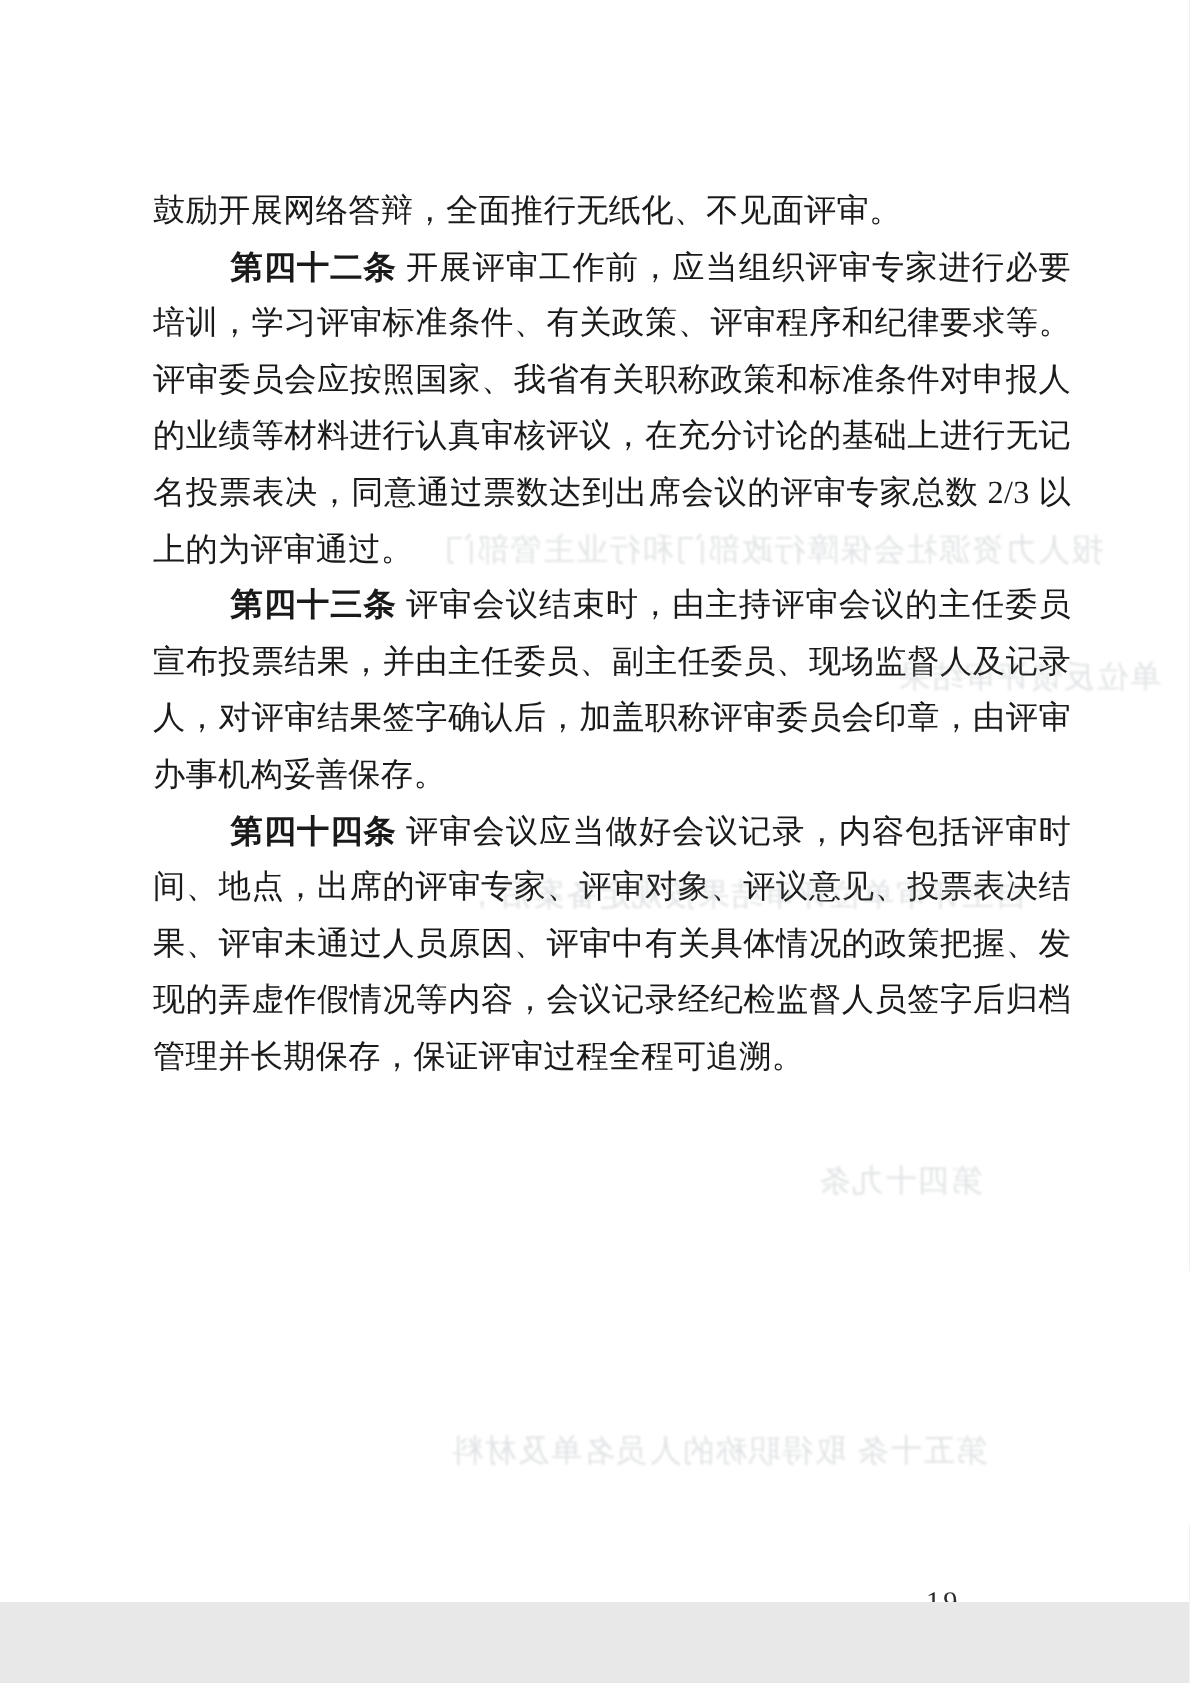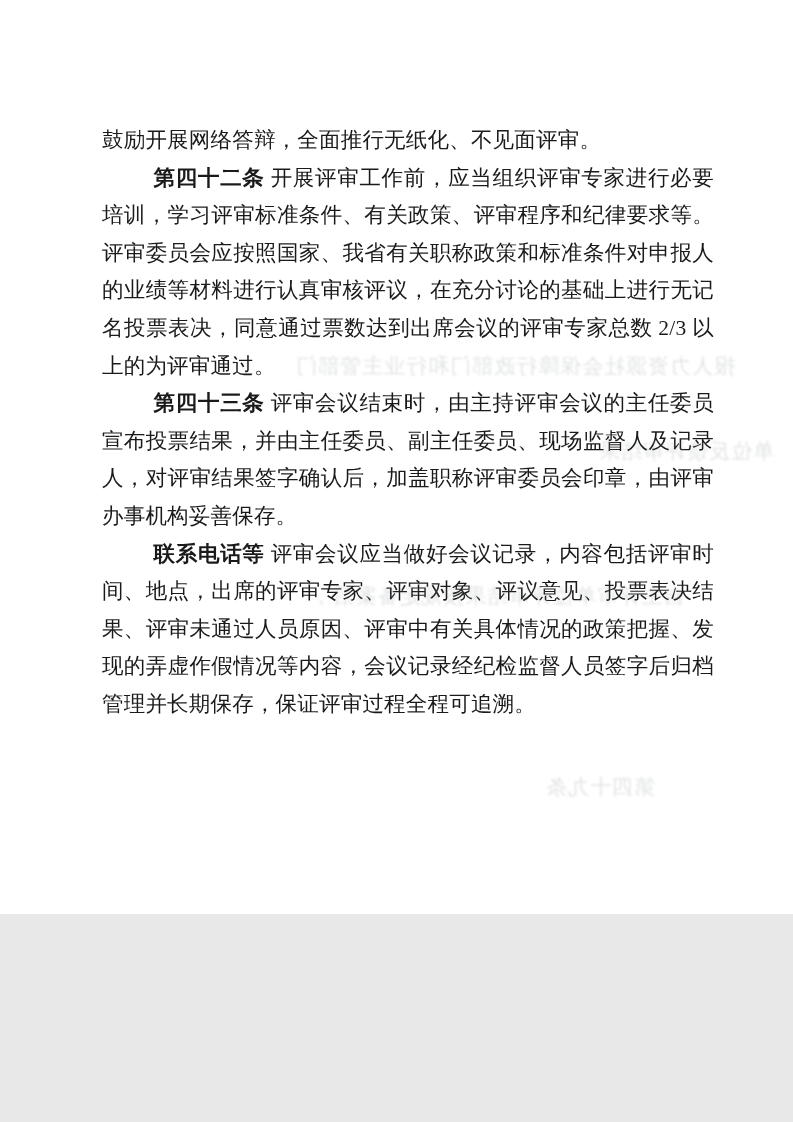--- a/index.html
+++ b/index.html
@@ -3,21 +3,21 @@
 <meta charset="utf-8">
 <style>
   html, body {
     margin: 0;
     padding: 0;
     background: #e8e8e8;
   }
   .page {
     position: relative;
     width: 793px;
-    height: 914px;
+    height: 1068px;
     margin: 0 auto;
     background: #ffffff;
     overflow: hidden;
     font-family: "Liberation Serif", serif;
   }
   .text-block {
     position: absolute;
     left: 102px;
     top: 122px;
     width: 612px;
@@ -59,21 +59,21 @@
   }
 </style>
 </head>
 <body>
 
 <div class="page">
   <main class="text-block">
       <p class="para">鼓励开展网络答辩，全面推行无纸化、不见面评审。</p>
       <p class="para indent"><b>第四十二条</b> 开展评审工作前，应当组织评审专家进行必要培训，学习评审标准条件、有关政策、评审程序和纪律要求等。评审委员会应按照国家、我省有关职称政策和标准条件对申报人的业绩等材料进行认真审核评议，在充分讨论的基础上进行无记名投票表决，同意通过票数达到出席会议的评审专家总数 2/3 以上的为评审通过。</p>
       <p class="para indent"><b>第四十三条</b> 评审会议结束时，由主持评审会议的主任委员宣布投票结果，并由主任委员、副主任委员、现场监督人及记录人，对评审结果签字确认后，加盖职称评审委员会印章，由评审办事机构妥善保存。</p>
-      <p class="para indent"><b>联系电话等</b> 评审会议应当做好会议记录，内容包括评审时间、地点，出席的评审专家、评审对象、评议意见、投票表决结果、评审未通过人员原因、评审中有关具体情况的政策把握、发现的弄虚作假情况等内容，会议记录经纪检监督人员签字后归档管理并长期保存，保证评审过程全程可追溯。</p>
+      <p class="para indent"><b>第四十四条</b> 评审会议应当做好会议记录，内容包括评审时间、地点，出席的评审专家、评审对象、评议意见、投票表决结果、评审未通过人员原因、评审中有关具体情况的政策把握、发现的弄虚作假情况等内容，会议记录经纪检监督人员签字后归档管理并长期保存，保证评审过程全程可追溯。</p>
     </main>
   <div class="footer">— 19 —</div>
 <span class="bleed" style="left: 295px; top: 352px;">报人力资源社会保障行政部门和行业主管部门</span>
     <span class="bleed" style="left: 598px; top: 437px;">单位反馈评审结果</span>
     <span class="bleed" style="left: 310px; top: 582px;">自主评审单位评审结果按规定备案后，</span>
     <span class="bleed" style="left: 545px; top: 773px;">第四十九条</span>
     <span class="bleed" style="left: 300px; top: 953px;">第五十条 取得职称的人员名单及材料</span>
   </div>
 
 </body></html>

